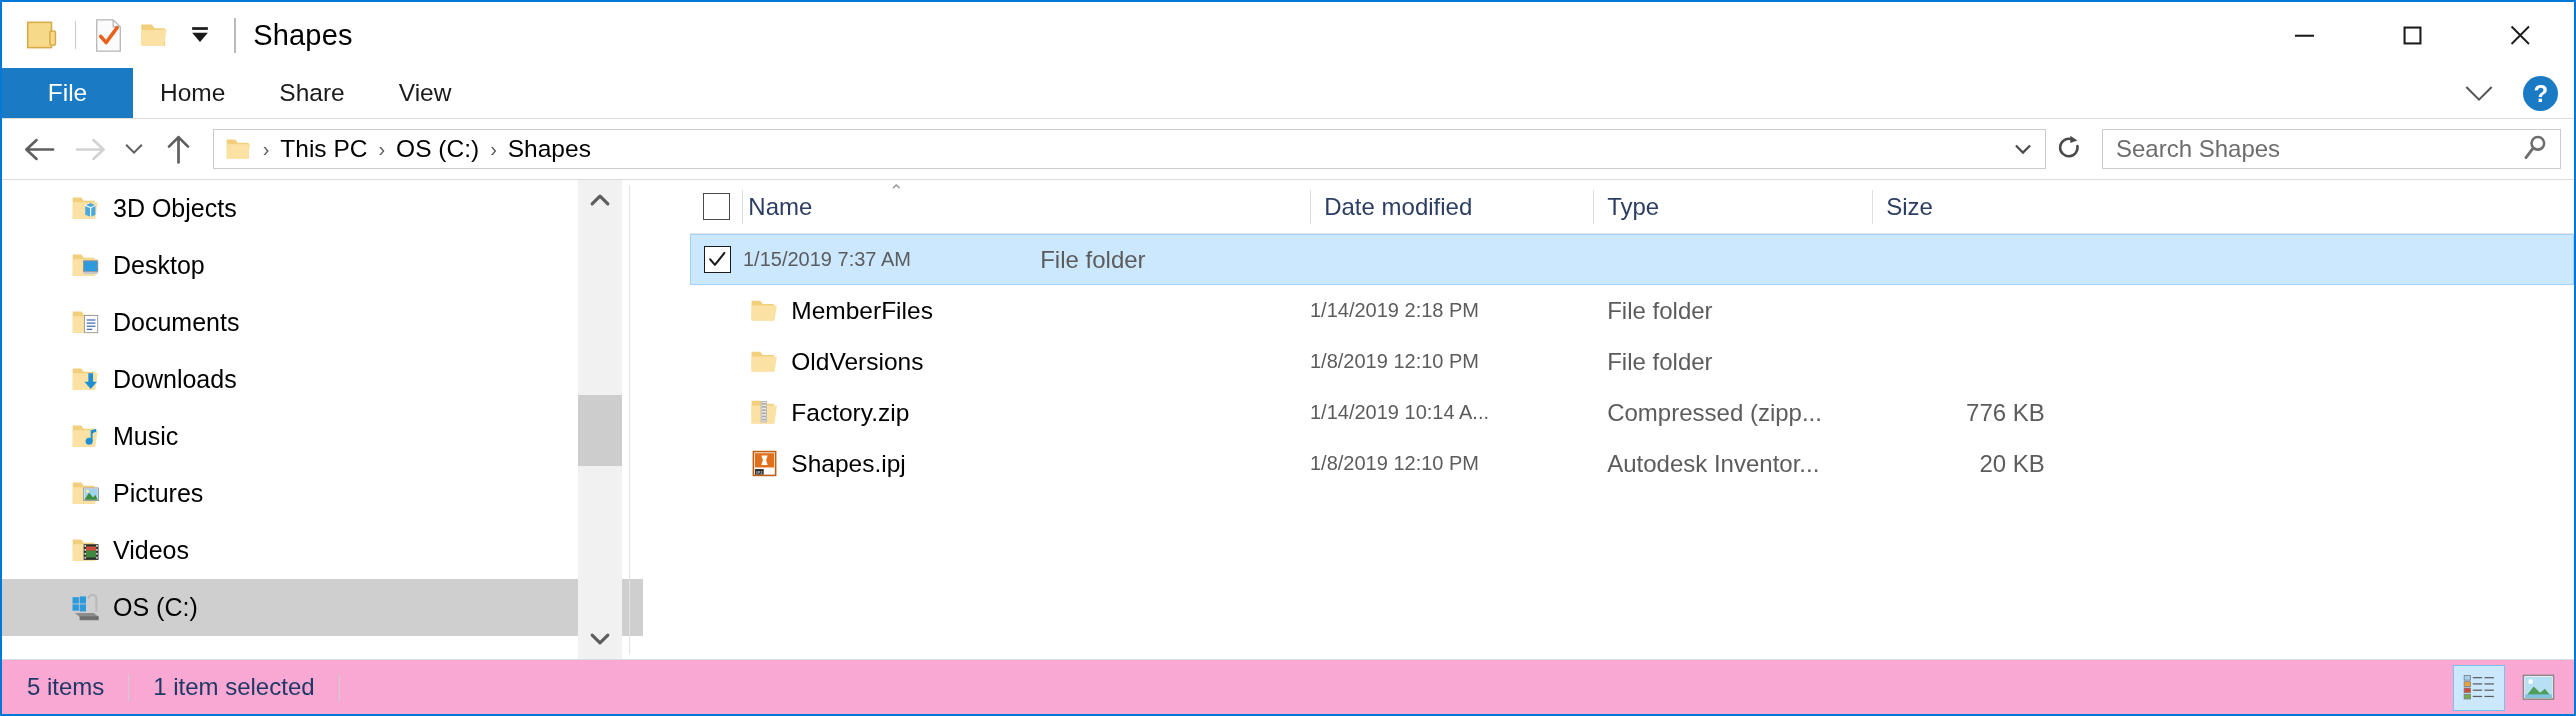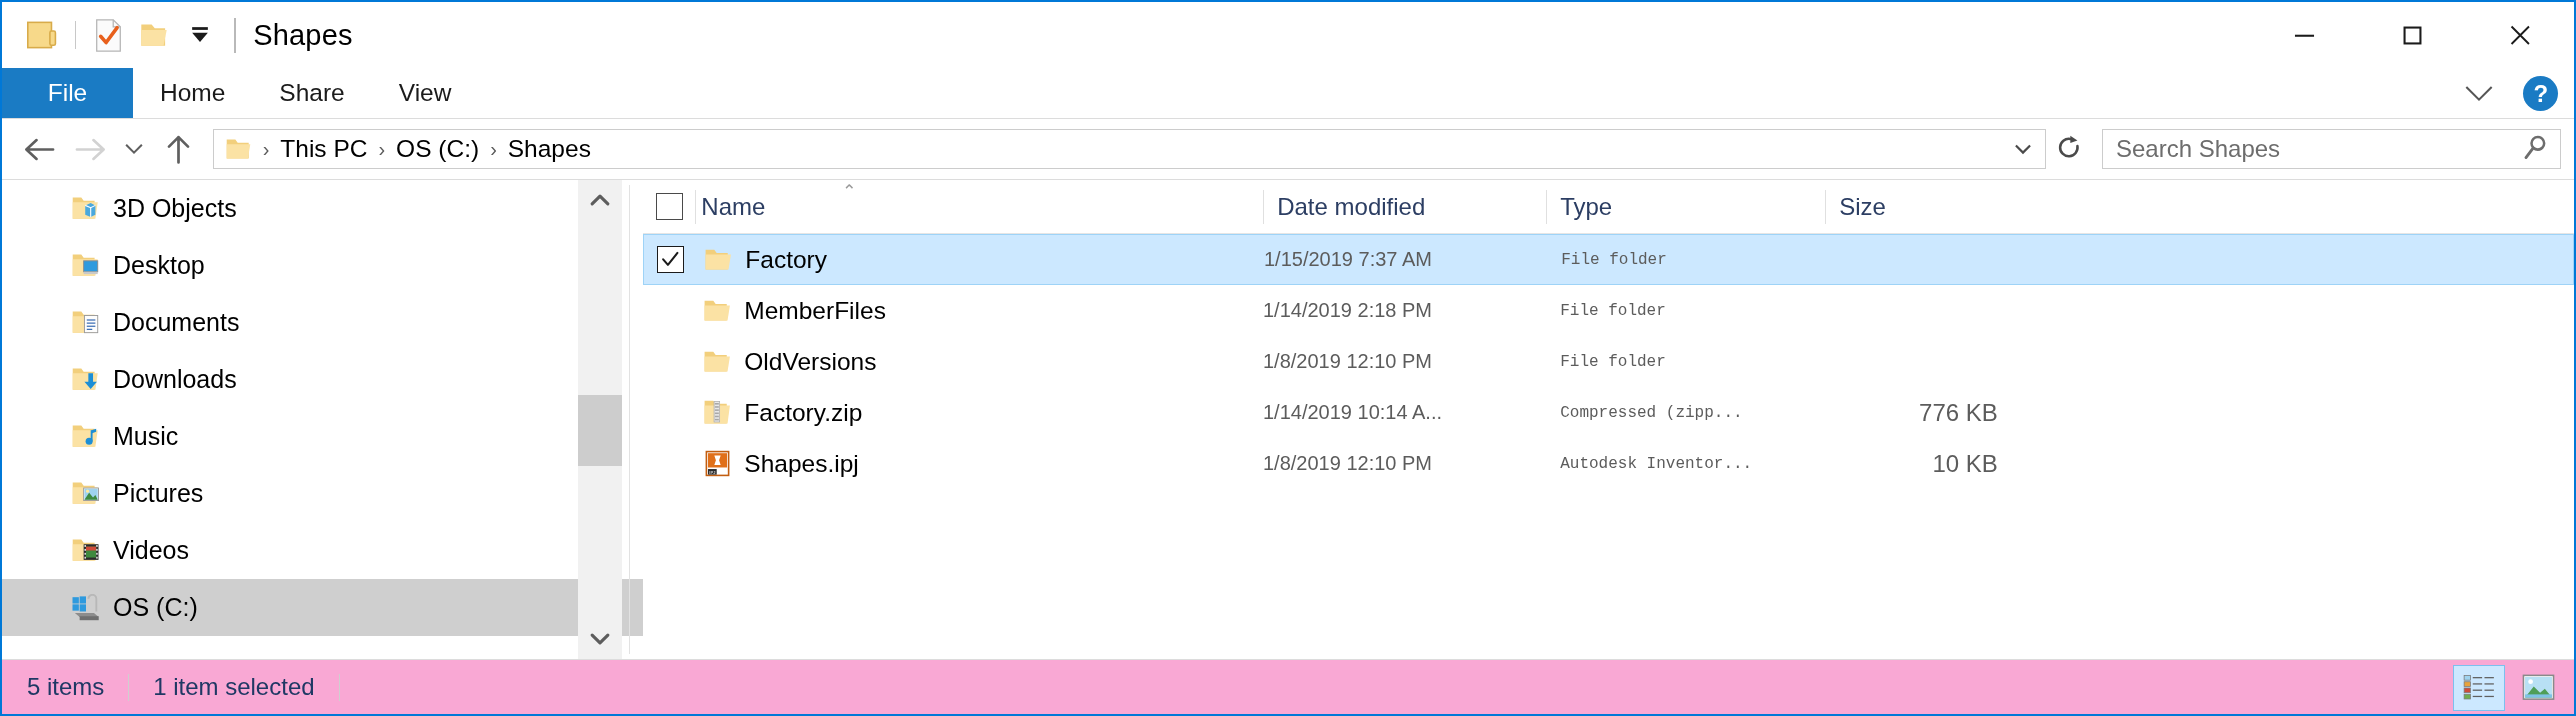--- a/index.html
+++ b/index.html
@@ -136,20 +136,21 @@
     font-size: 24px; color: #6d6d6d;
     font-family: "Liberation Sans", sans-serif;
     background: transparent; min-width: 0;
   }
   #search-input::placeholder { color: #6d6d6d; opacity: 1; }
 
   
   #body {
     flex: 1 1 auto; display: flex; min-height: 0;
     border-top: 0.8px solid #dcdcdc;
+    gap: 47px;
   }
 
   
   #navpane {
     width: 641px; flex: 0 0 641px;
     background: #ffffff;
     display: flex; flex-direction: column;
     position: relative;
     overflow: hidden;
   }
@@ -220,22 +221,22 @@
 
   #filelist { flex: 1 1 auto; overflow: hidden; }
   .row {
     height: 51px; display: flex; align-items: center;
   }
   .row.selected { background: #cce8ff; border: 0.8px solid #9ed3f7; }
   .cell { display: flex; align-items: center; font-size: 24.5px; color: #000000; }
   .cell.c-check { width: 52px; flex: 0 0 52px; justify-content: center; }
   .cell.c-name  { width: 568px; flex: 0 0 568px; gap: 11px; padding-left: 6.3px; }
   .cell.c-date  { width: 283px; flex: 0 0 283px; color: #5c5c5c; font-size: 20px; }
-  .cell.c-type  { width: 279px; flex: 0 0 279px; color: #5c5c5c; font-size: 16px;
-                  padding-left: 14.2px; white-space: nowrap; overflow: hidden; font-family: Liberation Mono, monospace; }
+  .cell.c-type  { width: 279px; flex: 0 0 279px; color: #5c5c5c; font-size: 24px;
+                  padding-left: 14.2px; white-space: nowrap; overflow: hidden; }
   .cell.c-size  { width: 187px; flex: 0 0 187px; color: #5c5c5c; font-size: 24px;
                   justify-content: flex-end; padding-right: 14.2px; }
   .row-checkbox {
     width: 27px; height: 27px; border: 1.6px solid #1b1b1b; background: #fff;
     display: flex; align-items: center; justify-content: center;
   }
   .file-ico { width: 32px; height: 32px; flex: 0 0 32px;
               display: flex; align-items: center; justify-content: center; }
 
   
@@ -559,29 +560,20 @@
 
       <div id="filelist">
 
         <div class="row selected">
           <div class="cell c-check">
             <span class="row-checkbox">
               <svg width="20.6" height="20.6" viewBox="0 0 26 26">
                 <path d="M4 13 L10 20 L22 5" fill="none" stroke="#1b1b1b" stroke-width="2.6" stroke-linecap="round" stroke-linejoin="round"></path>
               </svg>
             </span>
-          </div>
-          <div class="cell c-name">
-            <span class="file-ico">
-              <svg width="28.5" height="24" viewBox="0 0 36 30">
-                <path d="M2 2 H13 L16 6 H30 V27 H2 Z" fill="#f2cf7c"></path>
-                <path d="M2 8 H34 L31 27 H2 Z" fill="#fbe2a4"></path>
-              </svg>
-            </span>
-            <span>Factory</span>
           </div>
           <div class="cell c-date">1/15/2019 7:37 AM</div>
           <div class="cell c-type">File folder</div>
           <div class="cell c-size"></div>
         </div>
 
         <div class="row">
           <div class="cell c-check"></div>
           <div class="cell c-name">
             <span class="file-ico">
@@ -645,21 +637,21 @@
                 <rect x="5" y="4" width="24" height="18" fill="#e0701a"></rect>
                 <path d="M13 7 H21 L19 13 L21 19 H13 L15 13 Z" fill="#ffffff"></path>
                 <rect x="5" y="24" width="11" height="7" fill="#2b2b2b"></rect>
                 <text x="10.5" y="29.8" font-size="5.5" fill="#ffffff" text-anchor="middle" font-family="Liberation Sans, sans-serif">IPJ</text>
               </svg>
             </span>
             <span>Shapes.ipj</span>
           </div>
           <div class="cell c-date">1/8/2019 12:10 PM</div>
           <div class="cell c-type">Autodesk Inventor...</div>
-          <div class="cell c-size">10 KB</div>
+          <div class="cell c-size">20 KB</div>
         </div>
 
       </div>
     </div>
   </div>
 
   <div id="statusbar">
     <span class="status-text">5 items</span>
     <span class="status-sep"></span>
     <span class="status-text">1 item selected</span>

